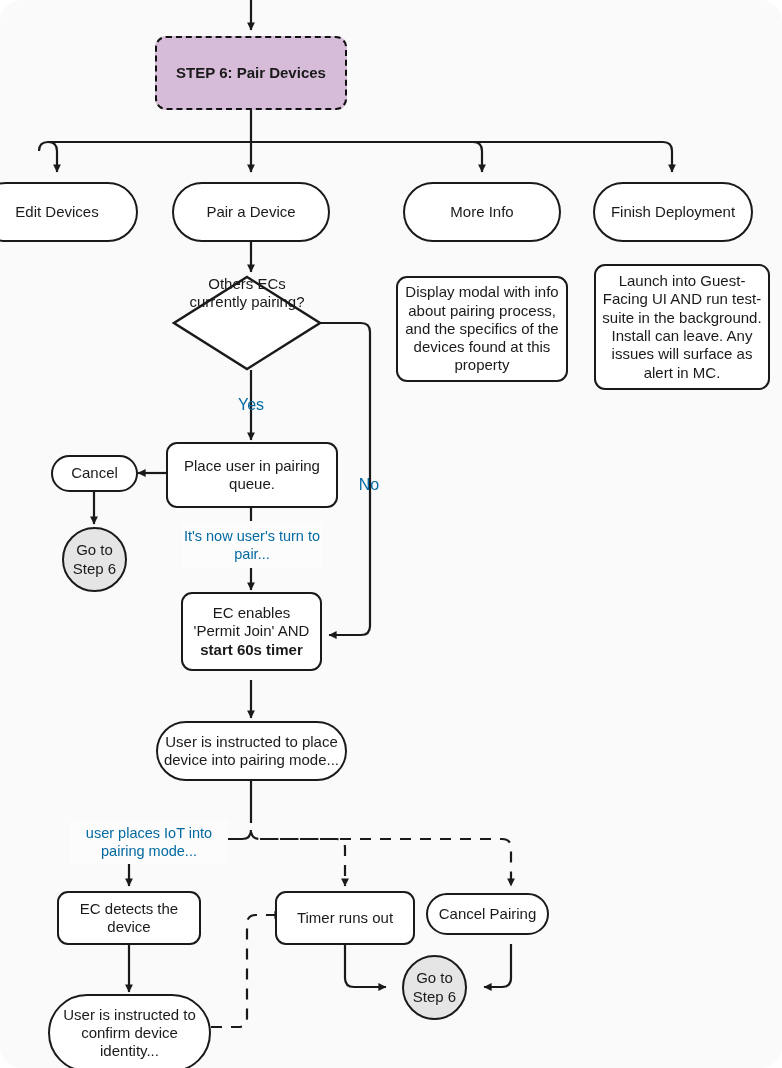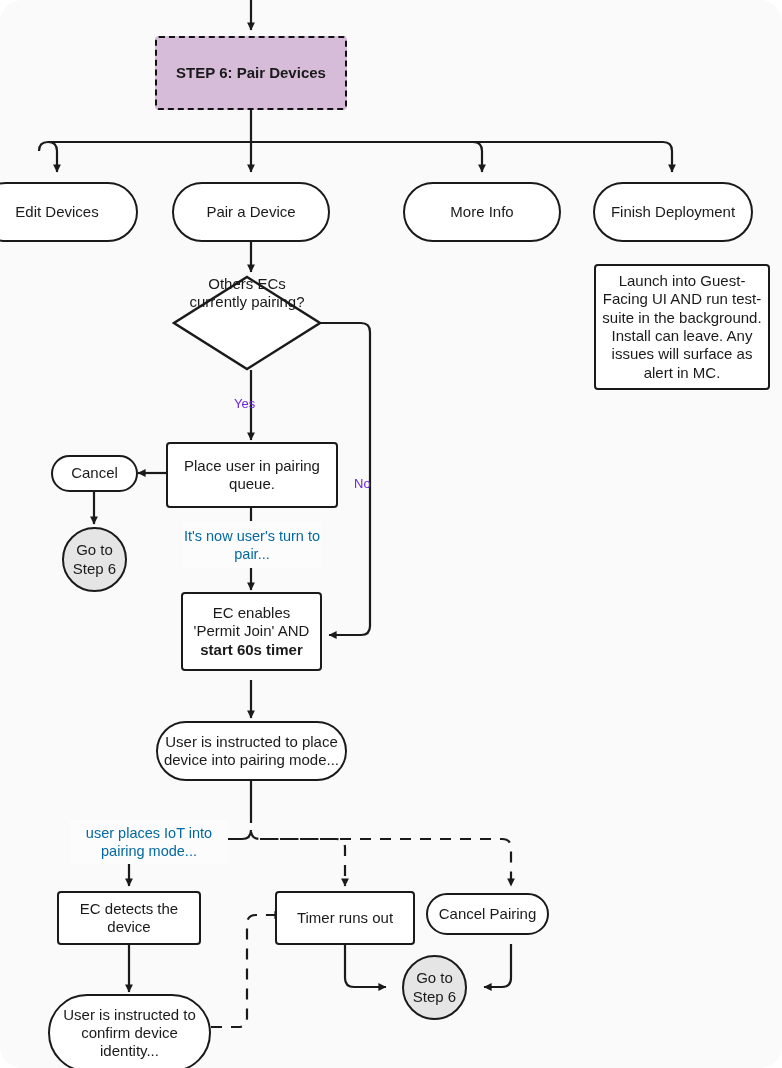--- a/index.html
+++ b/index.html
@@ -29,21 +29,21 @@
     display: flex;
     align-items: center;
     justify-content: center;
     text-align: center;
     color: #1a1a1a;
     line-height: 1.22;
     background: #ffffff;
     border: 2px solid #1a1a1a;
   }
   .node .lbl { display: block; width: 100%; padding: 0 4px; }
-  .rect  { border-radius: 4px; }
+  .rect  { border-radius: 11px; }
   .stad  { border-radius: 999px; }
   .circ  { border-radius: 50%; }
   .step-box {
     background: #d6bcd9;
     border: 2px dashed #111111;
     font-weight: bold;
     font-size: 15px;
   }
   .purple { background: #e5e5e5; }
   .diamond-wrap {
@@ -72,24 +72,24 @@
     background: #fcfcfc;
     font-size: 14.5px;
     text-align: center;
     line-height: 1.25;
     display: flex;
     align-items: center;
     justify-content: center;
   }
   .edge-label {
     position: absolute;
-    color: #6d28d9;
-    font-size: 13px;
+    color: #0369a1;
+    font-size: 16px;
     background: transparent;
-    text-align: left;
+    text-align: center;
   }
   .s15 { font-size: 15px; }
   .bold { font-weight: bold; }
 </style>
 </head>
 <body>
 
 <div id="canvas">
 
   <svg id="edges" viewBox="0 0 782 1068">
@@ -169,20 +169,23 @@
   </div>
 
   <div class="node stad s15" style="left:403px; top:182px; width:158px; height:60px;">
     <span class="lbl">More Info</span>
   </div>
 
   <div class="node stad s15" style="left:593px; top:182px; width:160px; height:60px;">
     <span class="lbl">Finish Deployment</span>
   </div>
 
+  <div class="node rect s15" style="left:396px; top:276px; width:172px; height:106px;">
+    <span class="lbl">Display modal with info about pairing process, and the specifics of the devices found at this property</span>
+  </div>
 
   <div class="node rect s15" style="left:594px; top:264px; width:176px; height:126px;">
     <span class="lbl">Launch into Guest-Facing UI AND run test-suite in the background.  Install can leave.  Any issues will surface as alert in MC.</span>
   </div>
 
   <div class="diamond-wrap" style="left:172px; top:275px; width:150px; height:96px;">
     <svg class="diamond-shape" viewBox="0 0 150 96" preserveAspectRatio="none">
       <polygon points="75,2 148,48 75,94 2,48" fill="#ffffff" stroke="#1a1a1a" stroke-width="2.4"></polygon>
     </svg>
     <div class="diamond-text">

